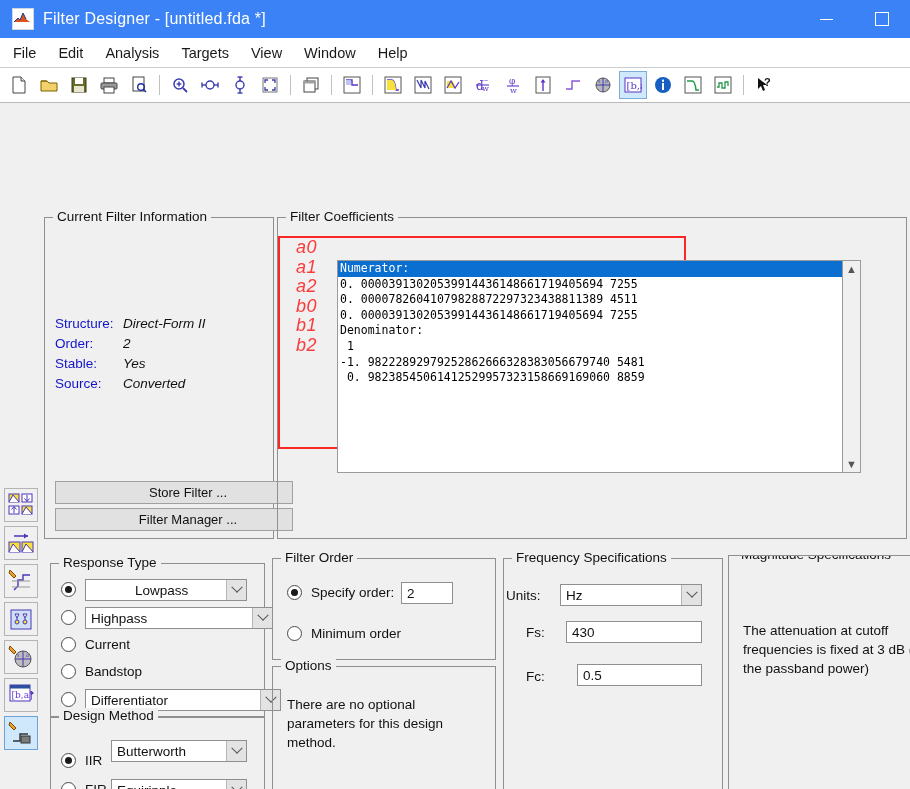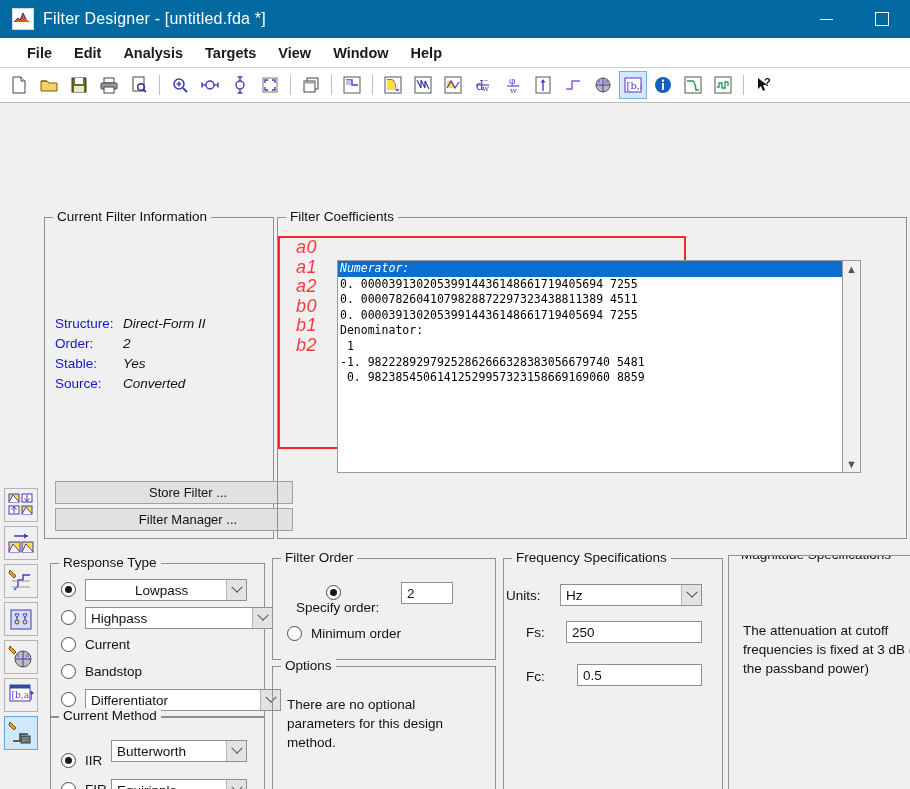--- a/index.html
+++ b/index.html
@@ -11,21 +11,21 @@
     font-family: "Liberation Sans", sans-serif;
     font-size: 13px;
     color: #000;
     overflow: hidden;
     position: relative;
   }
 
   
   .titlebar {
     height: 38px;
-    background: #0369a1;
+    background: #3b82f6;
     display: flex;
     align-items: center;
     position: relative;
   }
   .title-icon {
     width: 20px; height: 20px;
     margin-left: 12px; margin-right: 9px;
     background: #ffffff;
     border: 1px solid #cfd8e0;
     position: relative;
@@ -56,23 +56,22 @@
   .win-btn .glyph-max {
     width: 12px; height: 12px; border: 1.4px solid #fff;
   }
 
   
   .menubar {
     height: 29px;
     background: #ffffff;
     display: flex;
     align-items: center;
-    padding-left: 16px;
+    padding-left: 2px;
     border-bottom: 1px solid #cdcdcd;
-    font-weight: bold;
   }
   .menu-item {
     padding: 3px 11px;
     font-size: 14.5px;
     color: #1a1a1a;
     white-space: nowrap;
   }
 
   
   .toolbar {
@@ -199,21 +198,20 @@
     font-size: 11.5px;
     line-height: 15.6px;
     color: #000;
     box-sizing: border-box;
   }
   .coef-line { padding-left: 2px; white-space: pre; }
   .coef-line.sel {
     background: #0a6fd0;
     color: #ffffff;
     width: 100%;
-    font-style: italic;
   }
   .coef-scroll {
     position: absolute;
     left: 564px; top: 42px;
     width: 19px; height: 213px;
     background: #f0f0f0;
     border: 1px solid #9a9a9a;
     box-sizing: border-box;
     display: flex;
     flex-direction: column;
@@ -700,21 +698,21 @@
     </div>
     <div class="combo" style="position:absolute; left:34px; top:125px; width:196px;">
       <div class="cval">Differentiator</div>
       <div class="carrow">
           <div class="chev"></div>
         </div>
     </div>
   </div>
 
   <div class="group dm">
-    <div class="g-title">Current Method</div>
+    <div class="g-title">Design Method</div>
 
     <div class="radio-row" style="left:10px; top:36px;justify-content:space-between;">
       <div class="radio on"></div>
       <div class="radio-label">IIR</div>
     </div>
     <div class="combo" style="position:absolute; left:60px; top:23px; width:136px;">
       <div class="cval">Butterworth</div>
       <div class="carrow">
           <div class="chev"></div>
         </div>
@@ -728,21 +726,21 @@
       <div class="cval">Equiripple</div>
       <div class="carrow">
           <div class="chev"></div>
         </div>
     </div>
   </div>
 
   <div class="group fo">
     <div class="g-title">Filter Order</div>
 
-    <div class="radio-row" style="left:14px; top:26px;flex-direction:column;">
+    <div class="radio-row" style="left:14px; top:26px;">
       <div class="radio on"></div>
       <div class="radio-label">Specify order:</div>
     </div>
     <div class="tinput" style="position:absolute; left:128px; top:23px; width:52px;">2</div>
 
     <div class="radio-row" style="left:14px; top:67px;">
       <div class="radio"></div>
       <div class="radio-label">Minimum order</div>
     </div>
   </div>
@@ -757,21 +755,21 @@
 
     <div class="field-label" style="left:2px; top:29px;">Units:</div>
     <div class="combo" style="position:absolute; left:56px; top:25px; width:142px;">
       <div class="cval">Hz</div>
       <div class="carrow">
           <div class="chev"></div>
         </div>
     </div>
 
     <div class="field-label" style="left:22px; top:66px;">Fs:</div>
-    <div class="tinput" style="position:absolute; left:62px; top:62px; width:136px;">250</div>
+    <div class="tinput" style="position:absolute; left:62px; top:62px; width:136px;">430</div>
 
     <div class="field-label" style="left:22px; top:110px;">Fc:</div>
     <div class="tinput" style="position:absolute; left:73px; top:105px; width:125px;">0.5</div>
   </div>
 
   <div class="group ms clip-right">
     <div class="g-title">Magnitude Specifications</div>
     <div class="statictext" style="left:14px; top:65px; width:205px;">The attenuation at cutoff frequencies is fixed at 3 dB (half the passband power)</div>
   </div>
 

